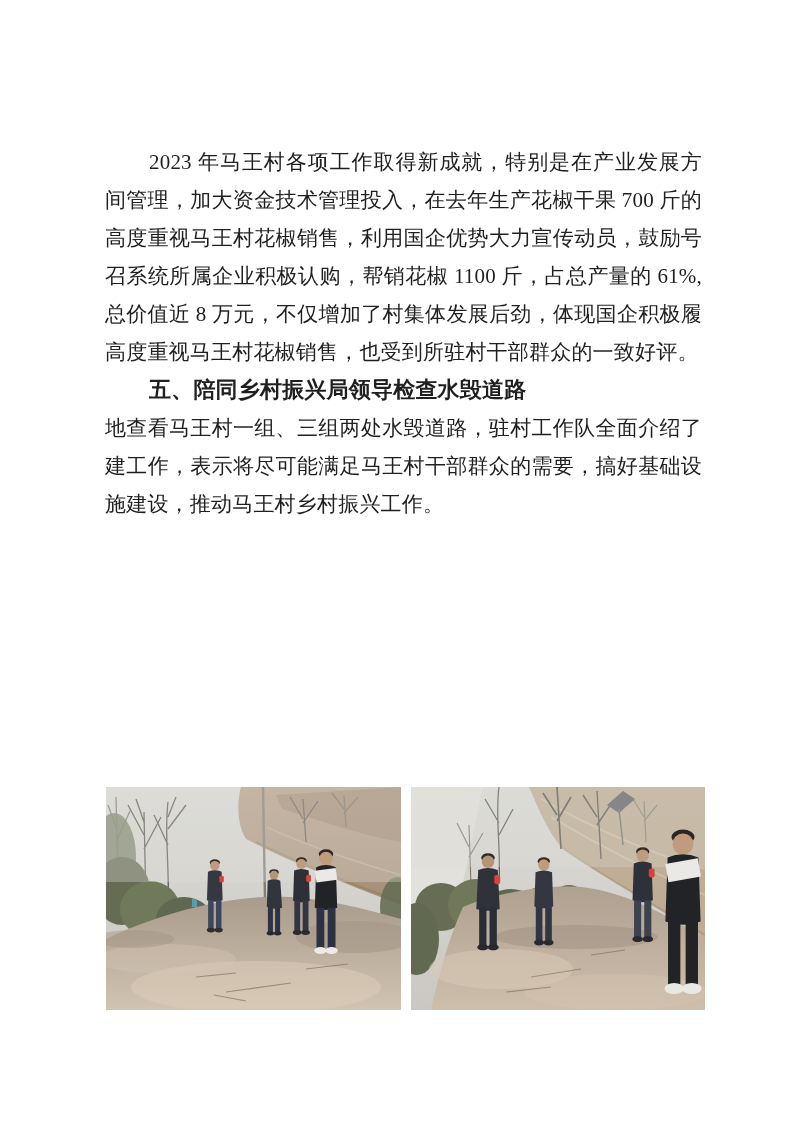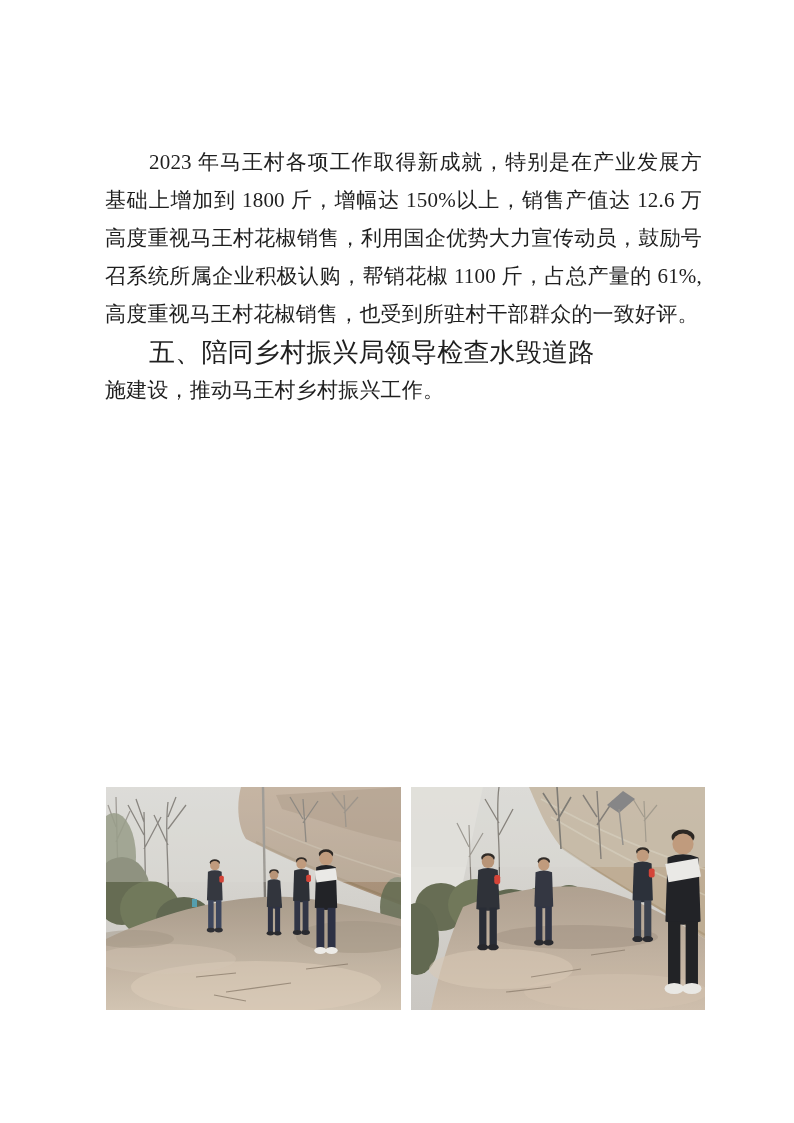--- a/index.html
+++ b/index.html
@@ -12,42 +12,45 @@
   .doc-text{position:absolute;left:105px;top:143px;width:597px;}
   .line{
     height:38px;line-height:38px;font-size:21px;
     text-align:justify;text-align-last:justify;text-justify:inter-character;
     letter-spacing:0.2px;
   }
   .line.last{text-align-last:left;}
   .line.indent{text-indent:44px;}
   .line.heading{
     font-family:"Liberation Sans","DejaVu Sans",sans-serif;
-    font-weight:normal;font-size:26px;text-align-last:left;
+    font-weight:bold;font-size:22px;text-align-last:left;
   }
   .photo{position:absolute;top:787px;height:223px;overflow:hidden;background:#cfcec9;}
   .photo-left{left:106px;width:295px;}
   .photo-right{left:411px;width:294px;}
   .photo svg{display:block;width:100%;height:100%;}
 </style>
 </head>
 <body>
 
 <div class="page">
 
   <div class="doc-text">
     <div class="line indent">2023 年马王村各项工作取得新成就，特别是在产业发展方</div>
-    <div class="line">基础上增加到 1800 斤，增幅达 150%以上，销售产值达 12.6 万</div>
+    <div class="line">间管理，加大资金技术管理投入，在去年生产花椒干果 700 斤的</div>
 
     <div class="line">高度重视马王村花椒销售，利用国企优势大力宣传动员，鼓励号</div>
     <div class="line">召系统所属企业积极认购，帮销花椒 1100 斤，占总产量的 61%,</div>
+    <div class="line">总价值近 8 万元，不仅增加了村集体发展后劲，体现国企积极履</div>
     <div class="line last">高度重视马王村花椒销售，也受到所驻村干部群众的一致好评。</div>
 
     <div class="line heading indent">五、陪同乡村振兴局领导检查水毁道路</div>
 
+    <div class="line">地查看马王村一组、三组两处水毁道路，驻村工作队全面介绍了</div>
+    <div class="line">建工作，表示将尽可能满足马王村干部群众的需要，搞好基础设</div>
     <div class="line last">施建设，推动马王村乡村振兴工作。</div>
   </div>
 
   <div class="photo photo-left" role="img" aria-label="雾中村道上四名干部实地查看水毁道路">
     <svg viewBox="0 0 295 223" preserveAspectRatio="none">
       <defs>
         <linearGradient id="fogL" x1="0" y1="0" x2="0" y2="1">
           <stop offset="0" stop-color="#dddcd8"></stop>
             <stop offset="1" stop-color="#c6c3bd"></stop>
         </linearGradient>

